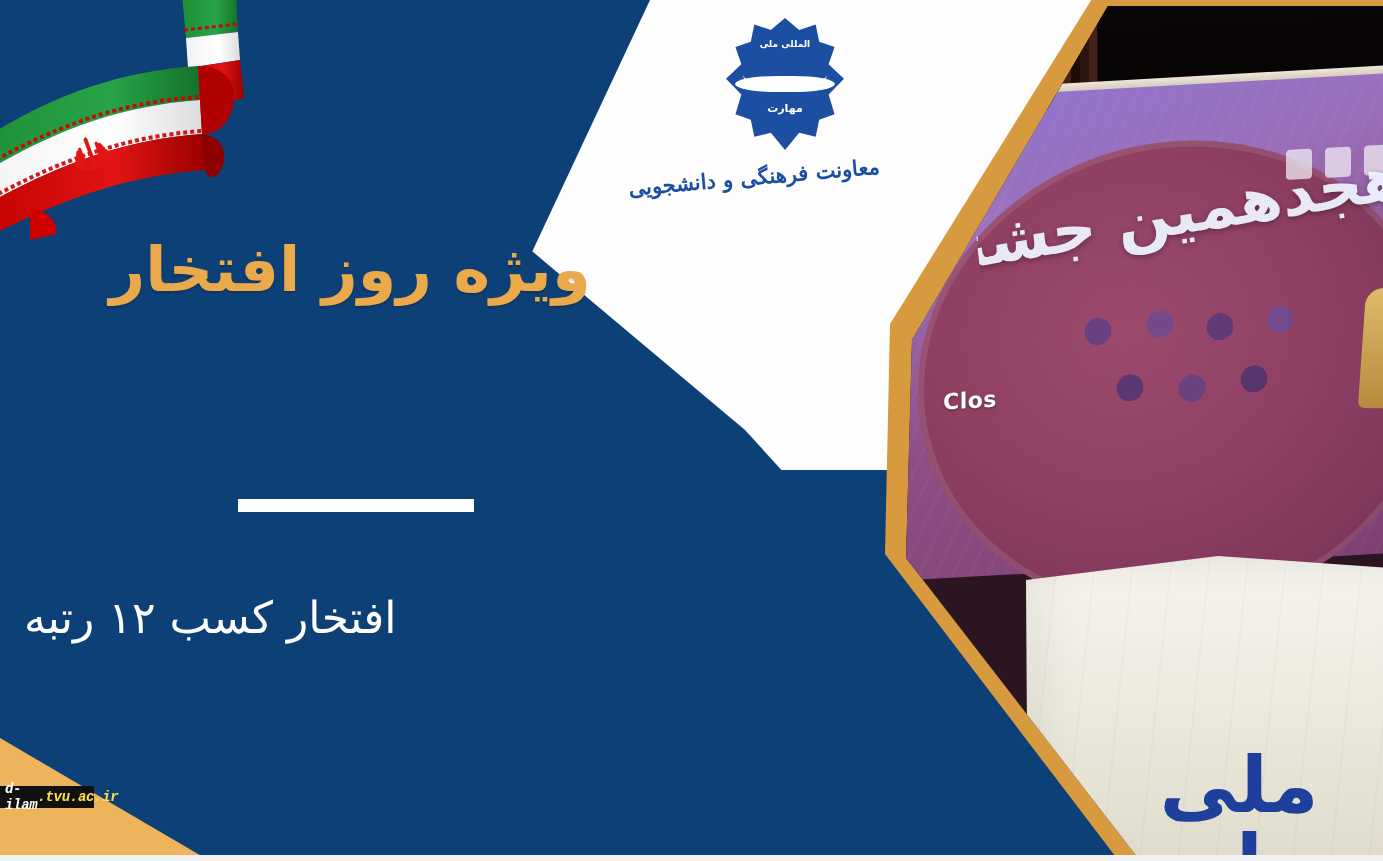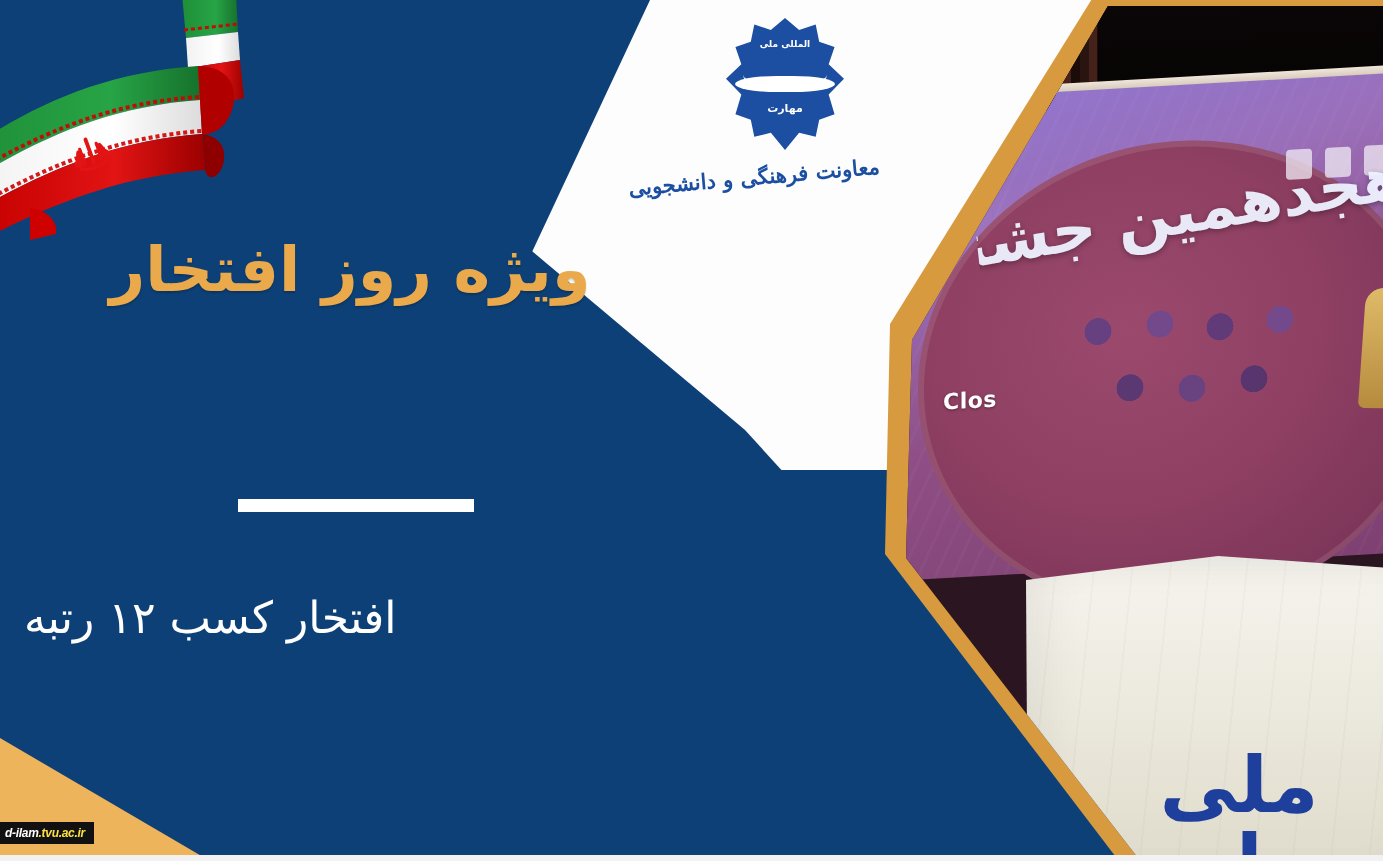--- a/index.html
+++ b/index.html
@@ -183,24 +183,24 @@
     font-family:"DejaVu Serif","Liberation Serif",serif;
   }
 
   
   .gold-tri{
     position:absolute;left:0;top:700px;width:210px;height:161px;background:#eeb45c;
     clip-path:polygon(0px 38px, 0px 161px, 210px 161px);
   }
   
   .watermark{
-    position:absolute;left:0px;top:822px;width:94px;height:22px;background:#111111;
+    position:absolute;left:0px;top:786px;width:94px;height:22px;background:#111111;
     display:flex;align-items:center;padding-left:5px;
-    font-family:Liberation Sans, sans-serif;
-    font-size:12px;font-weight:bold;font-style:italic;direction:ltr;letter-spacing:-.3px;
+    font-family:Liberation Mono, monospace;
+    font-size:14px;font-weight:bold;font-style:italic;direction:ltr;letter-spacing:-.3px;
   }
   .wm-a{color:#ffffff;} .wm-b{color:#fde047;}
   .bottom-line{position:absolute;left:0;top:855px;width:1383px;height:6px;background:#f2f2f2;}
 </style>
 </head>
 <body>
 
 <div class="poster">
 
   <div class="bg-blue"></div>

